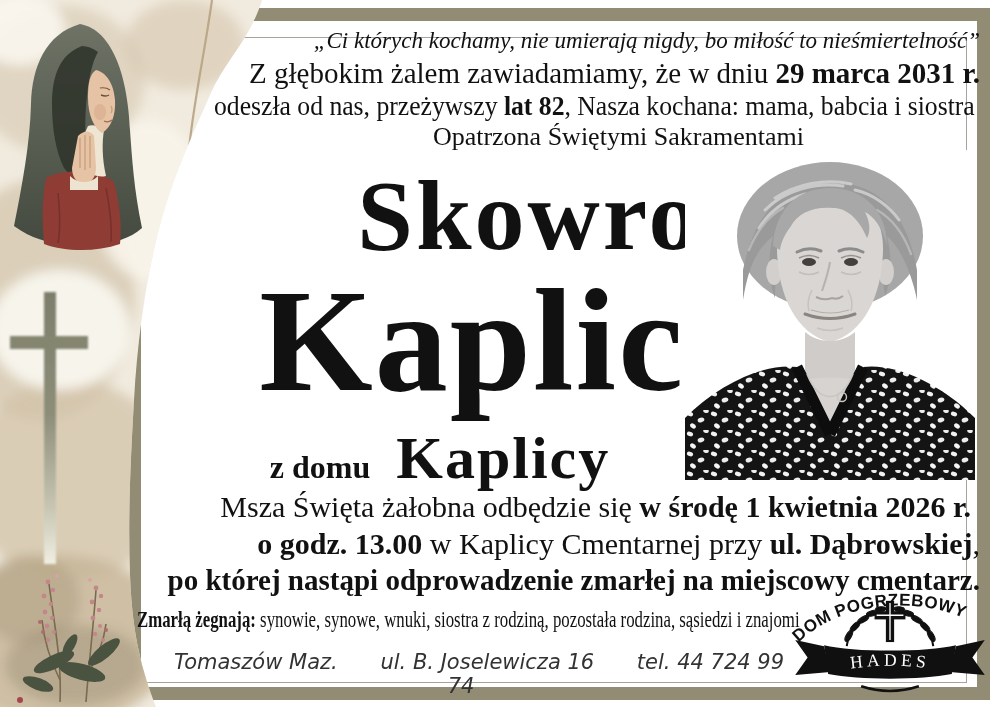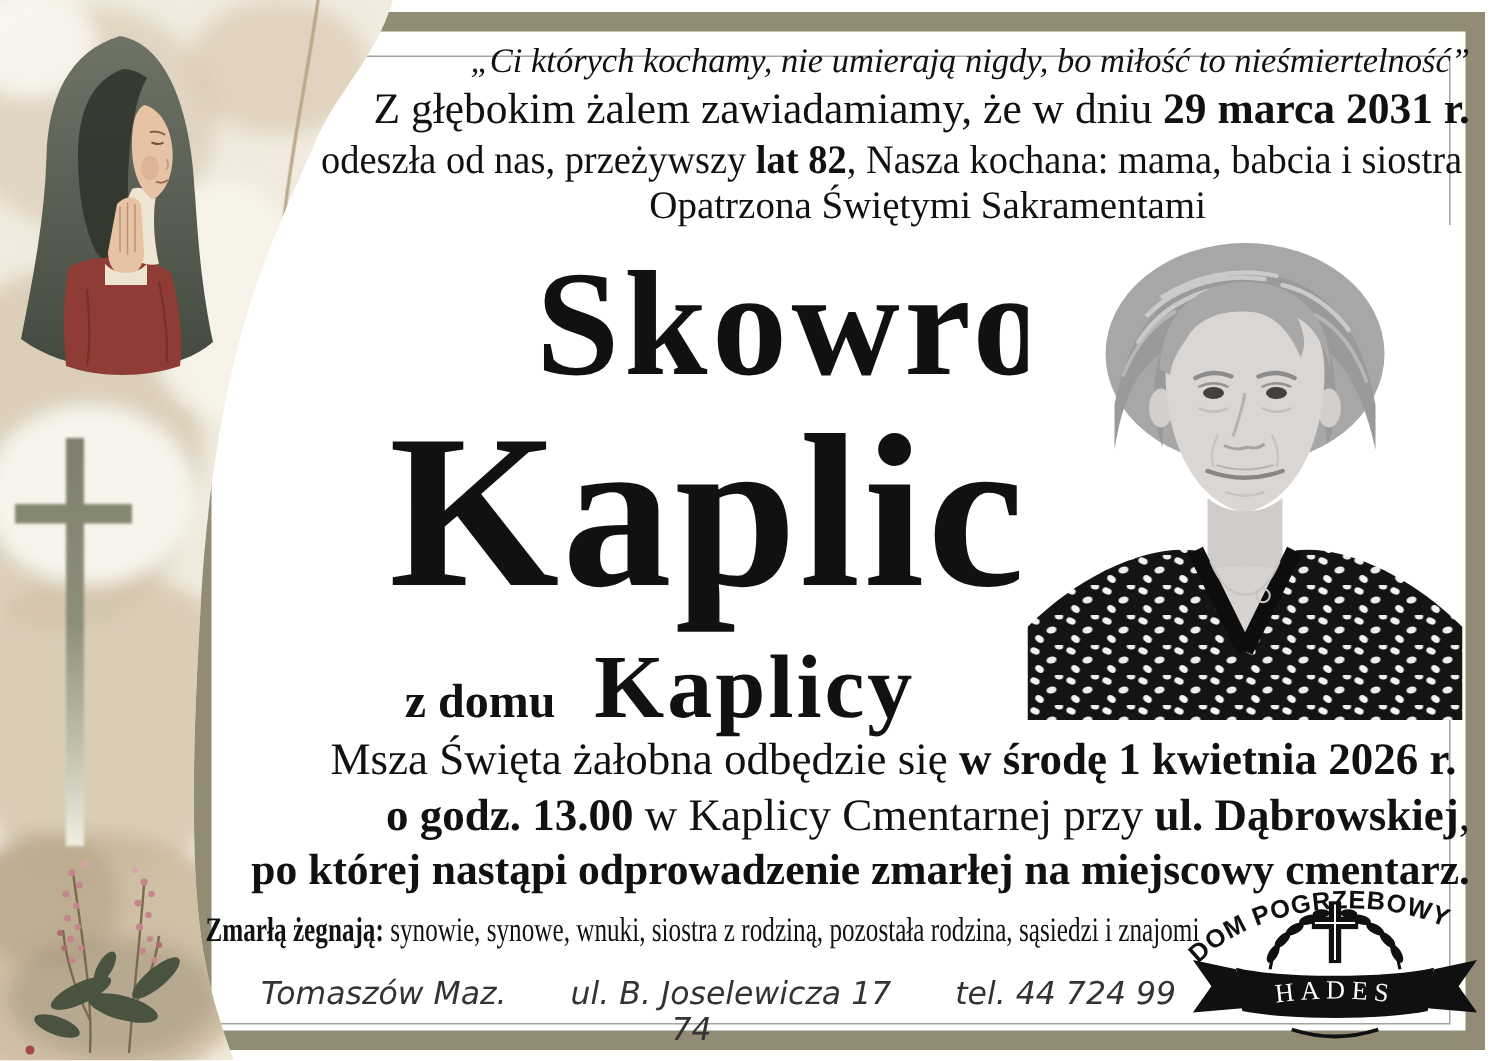--- a/index.html
+++ b/index.html
@@ -71,21 +71,21 @@
     <span class="b">o godz. 13.00</span><span> w Kaplicy Cmentarnej przy </span><span class="b">ul. Dąbrowskiej</span><span>,</span>
   </div>
   <div class="abs ctr" id="mass-line3">po której nastąpi odprowadzenie zmarłej na miejscowy cmentarz.</div>
 
   <div class="abs" id="farewell">
     <span class="squeeze"><span class="b">Zmarłą żegnają:</span><span> synowie, synowe, wnuki, siostra z rodziną, pozostała rodzina, sąsiedzi i znajomi</span></span>
   </div>
 
   <div class="abs" id="footer-line">
     <span>Tomaszów Maz.</span>
-    <span>ul. B. Joselewicza 17</span>
+    <span>ul. B. Joselewicza 16</span>
     <span>tel. 44 724 99 74</span>
   </div>
 
   <svg class="abs" id="portrait" viewBox="0 0 290 330">
     <defs>
       <pattern id="dots" width="24" height="20" patternUnits="userSpaceOnUse">
         <rect width="24" height="20" fill="#141414"></rect>
         <ellipse cx="5" cy="4" rx="3.2" ry="2.2" fill="#f2f2f2" transform="rotate(20 5 4)"></ellipse>
         <ellipse cx="16" cy="10" rx="3.4" ry="2.3" fill="#ededed" transform="rotate(-15 16 10)"></ellipse>
         <ellipse cx="8" cy="16" rx="3.1" ry="2.2" fill="#f5f5f5" transform="rotate(35 8 16)"></ellipse>

